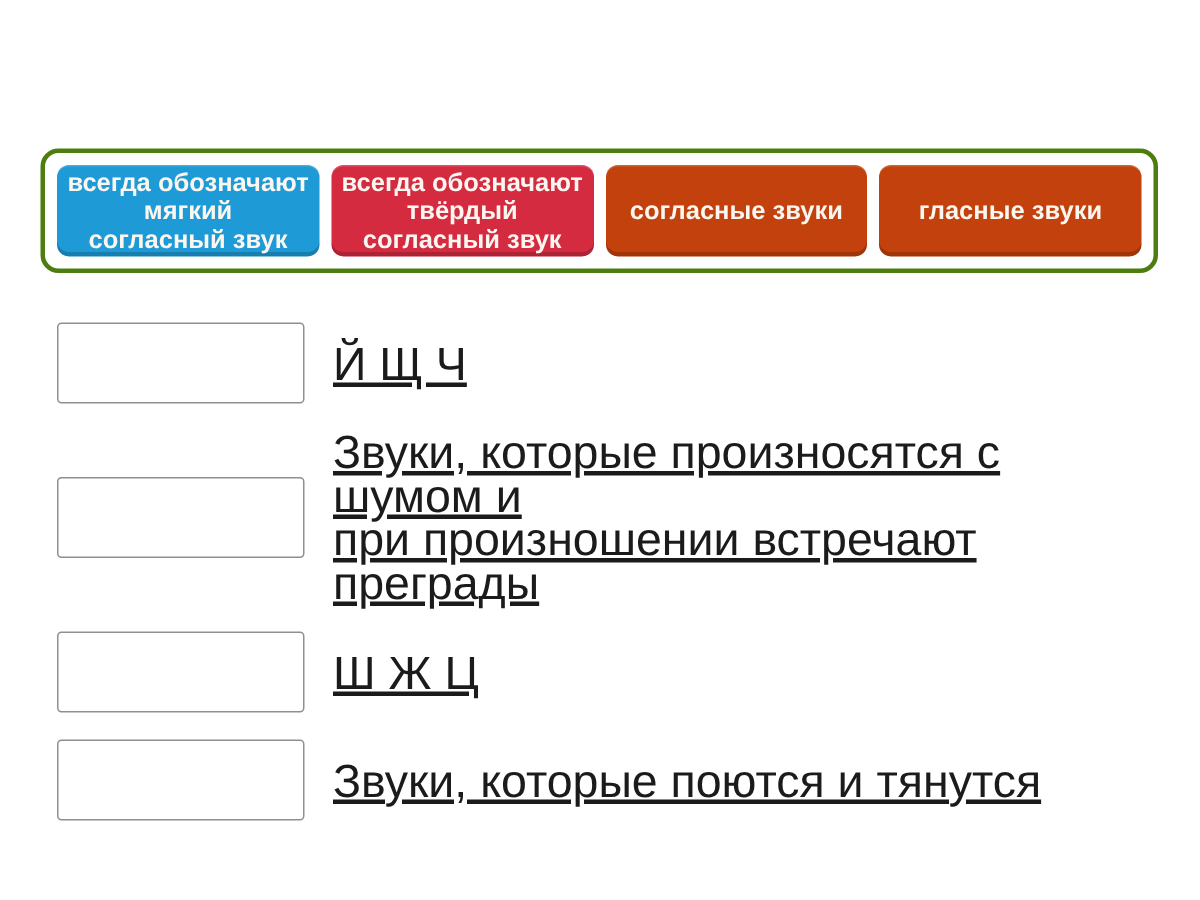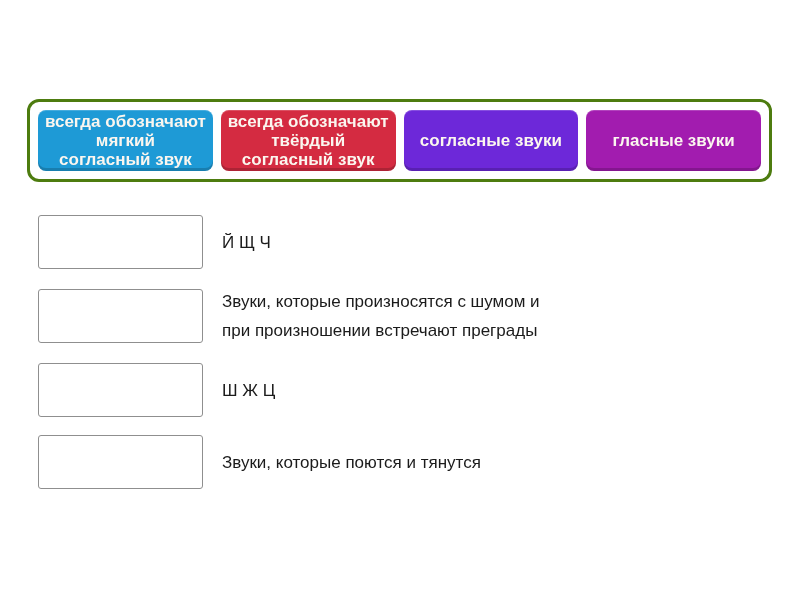--- a/index.html
+++ b/index.html
@@ -65,39 +65,40 @@
     flex: 0 0 auto;
     width: 165px;
     height: 54px;
     box-sizing: border-box;
     background: #ffffff;
     border: 1px solid #8f8f8f;
     border-radius: 3px;
   }
   .clue-text {
     margin-left: 19px;
-    font-size: 17px;
+    font-size: 31px;
     line-height: 29px;
     color: #1b1b1b;
     white-space: pre-line;
     max-width: 545px;
+    text-decoration: underline;
   }
 </style>
 </head>
 <body>
 
 <div class="tiles-tray">
   <div class="tile" style="background: rgb(30, 154, 214);">всегда обозначают
 мягкий
 согласный звук</div>
   <div class="tile" style="background: rgb(212, 43, 65);">всегда обозначают
 твёрдый
 согласный звук</div>
-  <div class="tile" style="background: #6d28d9; text-align: center;">согласные звуки</div>
-  <div class="tile" style="background: #a21caf;">гласные звуки</div>
+  <div class="tile" style="background: #c2410c; text-align: center;">согласные звуки</div>
+  <div class="tile" style="background: #c2410c;">гласные звуки</div>
 </div>
 
 <div class="match-rows">
 
   <div class="match-row">
     <div class="answer-slot"></div>
     <div class="clue-text">Й Щ Ч</div>
   </div>
 
   <div class="match-row">

